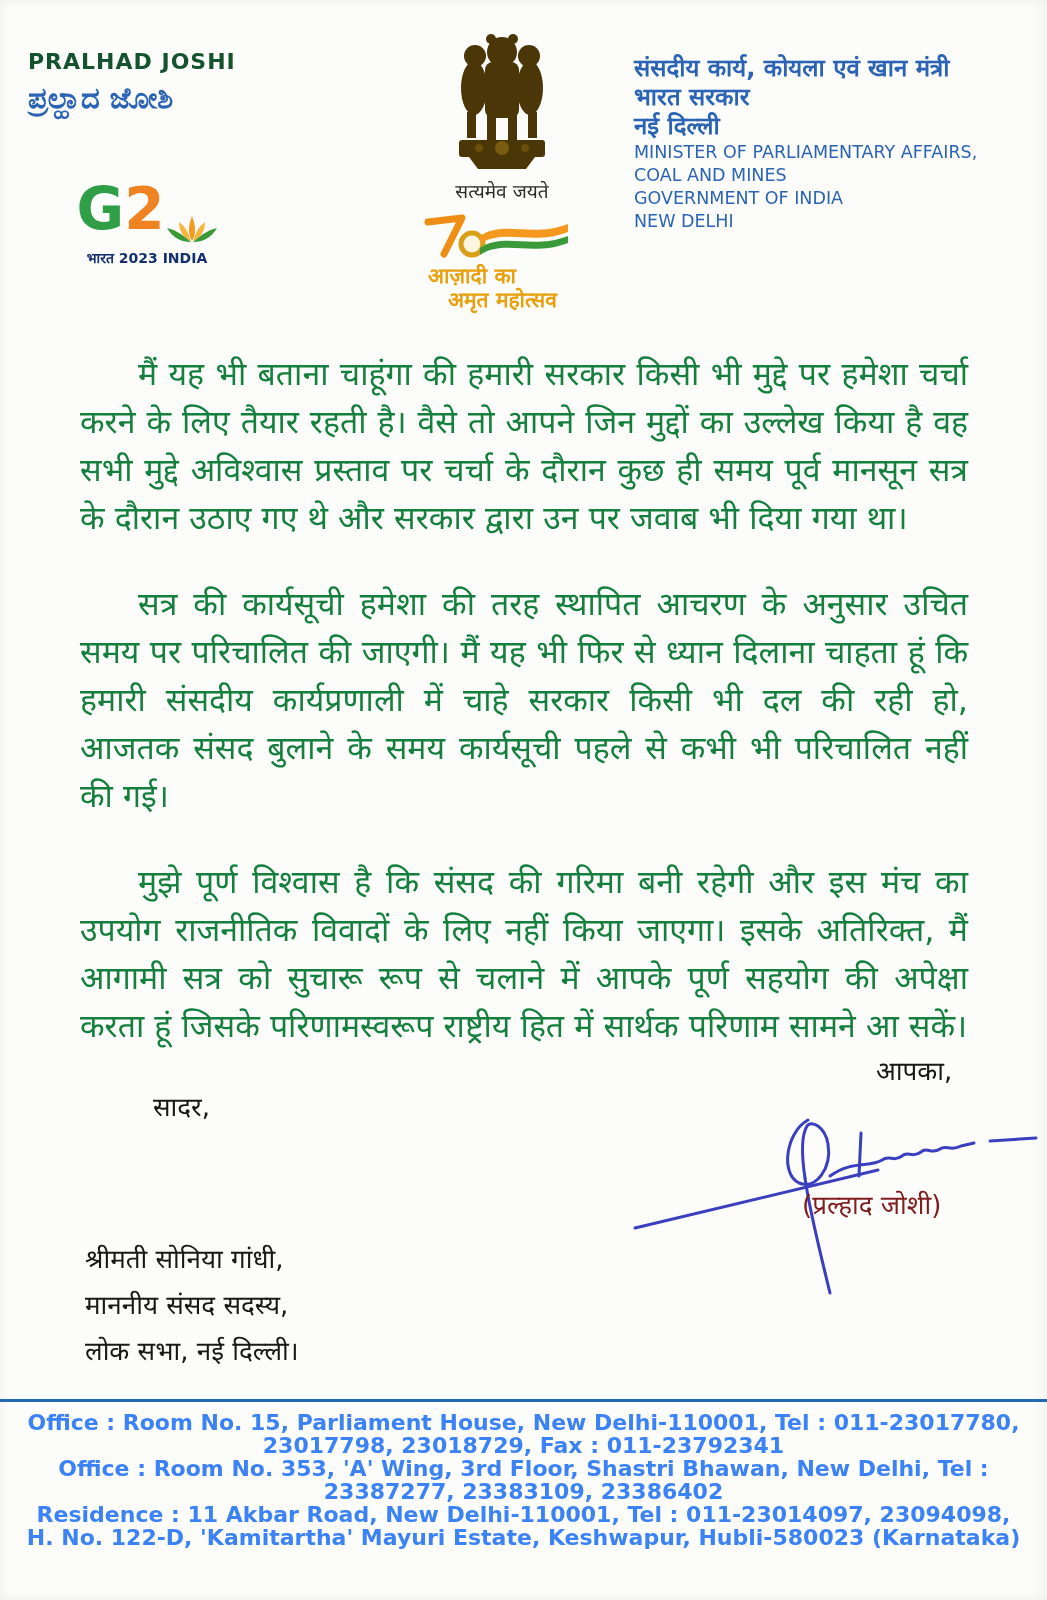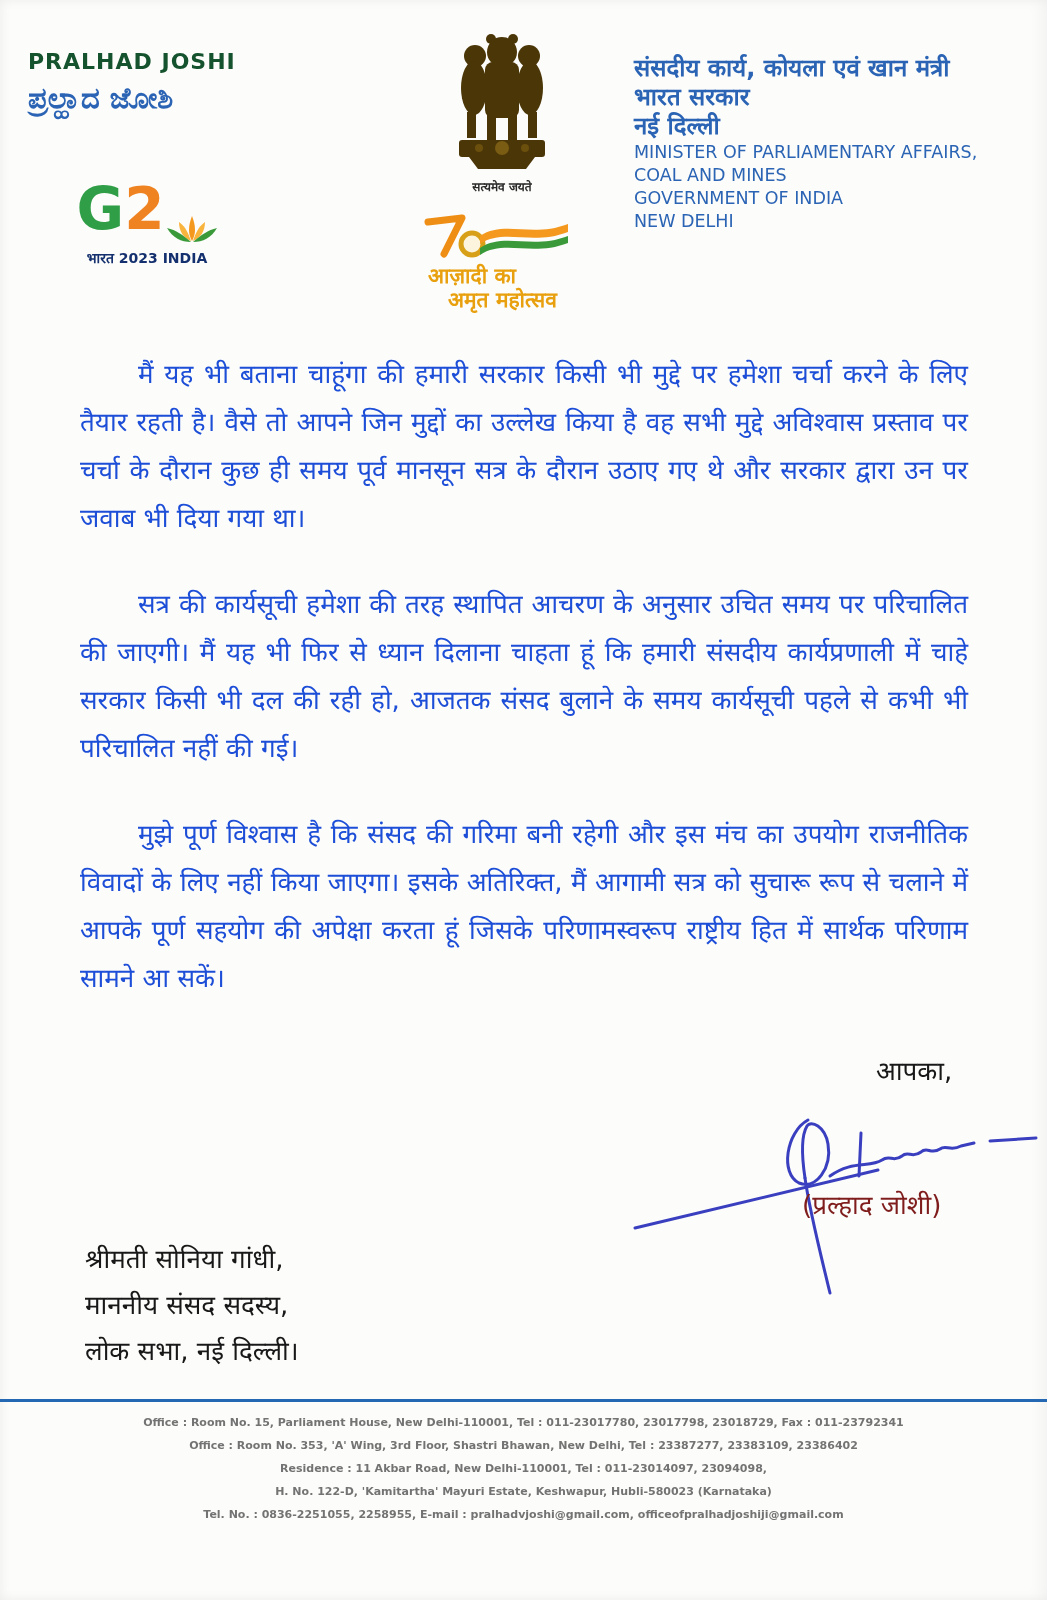--- a/index.html
+++ b/index.html
@@ -26,51 +26,51 @@
   .g20-2 { font-size:58px; font-weight:bold; color:#ef8322; line-height:58px; }
   .g20-globe { position:relative; width:50px; height:50px; margin-left:3px; }
   .g20-globe .sphere {
     width:50px; height:50px; border-radius:50%;
     background: radial-gradient(circle at 35% 32%, #eaf4fc 0%, #8cbbe4 38%, #2f6cb4 78%, #1d4f8e 100%);
   }
   .g20-globe svg { position:absolute; left:-6px; bottom:-10px; }
   .g20-tagline { margin-top:10px; font-size:14px; font-weight:bold; color:#14306e; }
 
   .emblem-block { position:absolute; left:437px; top:28px; width:130px; text-align:center; }
-  .emblem-motto { margin-top:4px; font-size:12px; font-weight:bold; color:#2a2a2a; }
+  .emblem-motto { margin-top:4px; font-size:19px; font-weight:normal; color:#2a2a2a; }
 
   .azadi-block { position:absolute; left:420px; top:214px; width:165px; }
   .azadi-line1 { margin-left:8px; font-size:21px; font-weight:bold; color:#e8a00e; line-height:24px; }
   .azadi-line2 { margin-left:28px; font-size:21px; font-weight:bold; color:#e8a00e; line-height:25px; }
 
   .office-block { position:absolute; left:634px; top:54px; width:400px; text-align:left; }
   .office-block .hi { font-size:24px; font-weight:bold; color:#2b64b4; line-height:29px; }
   .office-block .en { font-size:17.5px; font-weight:normal; color:#2b64b4; line-height:23px; }
 
   
   .body-text { position:absolute; left:80px; top:350px; width:888px; }
   .body-text p {
-    font-size:26px; line-height:48px; color:#1d4ed8;
+    font-size:32px; line-height:48px; color:#15803d;
     text-align:justify; text-indent:58px; margin:0 0 38px 0;
   }
   .salutation { font-size:26px; color:#181818; padding-left:73px; margin-top:14px; }
 
   .closing { position:absolute; left:876px; top:1052px; font-size:26px; color:#181818; }
   .signature-svg { position:absolute; left:590px; top:1080px; pointer-events:none; }
   .signatory { position:absolute; left:802px; top:1186px; font-size:26px; color:#7f1d1d; }
 
   .recipient { position:absolute; left:85px; top:1236px; font-size:26px; color:#181818; line-height:46px; }
 
   
   .footer {
     position:absolute; left:0; top:1399px; width:1047px;
     border-top:3px solid #2467b2;
     padding-top:9px;
     text-align:center;
-    color:#737373; font-weight:bold; font-size:11px; line-height:23px;
+    color:#3b82f6; font-weight:bold; font-size:22px; line-height:23px;
   }
 </style>
 </head>
 <body>
 
 <div class="page">
 
   <div class="sender-block">
     <div class="name-en">PRALHAD JOSHI</div>
     <div class="name-kn">ಪ್ರಲ್ಹಾದ ಜೋಶಿ</div>
@@ -137,20 +137,21 @@
     <div class="en">MINISTER OF PARLIAMENTARY AFFAIRS,</div>
     <div class="en">COAL AND MINES</div>
     <div class="en">GOVERNMENT OF INDIA</div>
     <div class="en">NEW DELHI</div>
   </div>
 
   <div class="body-text">
     <p>मैं यह भी बताना चाहूंगा की हमारी सरकार किसी भी मुद्दे पर हमेशा चर्चा करने के लिए तैयार रहती है।  वैसे तो आपने जिन मुद्दों का उल्लेख किया है वह सभी मुद्दे अविश्वास प्रस्ताव पर चर्चा के दौरान कुछ ही समय पूर्व मानसून सत्र के दौरान उठाए गए थे और सरकार द्वारा उन पर जवाब भी दिया गया था।</p>
     <p>सत्र की कार्यसूची हमेशा की तरह स्थापित आचरण के अनुसार उचित समय पर परिचालित की जाएगी। मैं यह भी फिर से ध्यान दिलाना चाहता हूं कि हमारी संसदीय कार्यप्रणाली में चाहे सरकार किसी भी दल की रही हो, आजतक संसद बुलाने के समय कार्यसूची पहले से कभी भी परिचालित नहीं की गई।</p>
     <p>मुझे पूर्ण विश्वास है कि संसद की गरिमा बनी रहेगी और इस मंच का उपयोग राजनीतिक विवादों के लिए नहीं किया जाएगा।  इसके अतिरिक्त, मैं आगामी सत्र को सुचारू रूप से चलाने में आपके पूर्ण सहयोग की अपेक्षा करता हूं जिसके परिणामस्वरूप राष्ट्रीय हित में सार्थक परिणाम सामने आ सकें।</p>
+    <div class="salutation">सादर,</div>
   </div>
 
   <div class="closing">आपका,</div>
 
   <svg class="signature-svg" width="457" height="215" viewBox="0 0 457 215">
     <g stroke="#3a3fc0" stroke-width="3" fill="none" stroke-linecap="round" stroke-linejoin="round">
       <path d="M45 148 L288 90"></path>
       <path d="M218 40 C196 52 190 94 209 103 C226 110 242 88 238 64 C235 46 221 40 217 46 C211 56 212 78 215 98"></path>
       <path d="M215 98 C219 128 229 168 240 213"></path>
       <path d="M271 53 L269 96"></path>
@@ -165,16 +166,15 @@
     <div>श्रीमती सोनिया गांधी,</div>
     <div>माननीय संसद सदस्य,</div>
     <div>लोक सभा, नई दिल्ली।</div>
   </div>
 
   <div class="footer">
     <div>Office : Room No. 15, Parliament House, New Delhi-110001, Tel : 011-23017780, 23017798, 23018729, Fax : 011-23792341</div>
     <div>Office : Room No. 353, 'A' Wing, 3rd Floor, Shastri Bhawan, New Delhi, Tel : 23387277, 23383109, 23386402</div>
     <div>Residence : 11 Akbar Road, New Delhi-110001, Tel : 011-23014097, 23094098,</div>
     <div>H. No. 122-D, 'Kamitartha' Mayuri Estate, Keshwapur, Hubli-580023 (Karnataka)</div>
-    <div>Tel. No. : 0836-2251055, 2258955, E-mail : pralhadvjoshi@gmail.com, officeofpralhadjoshiji@gmail.com</div>
   </div>
 
 </div>
 
 </body></html>

